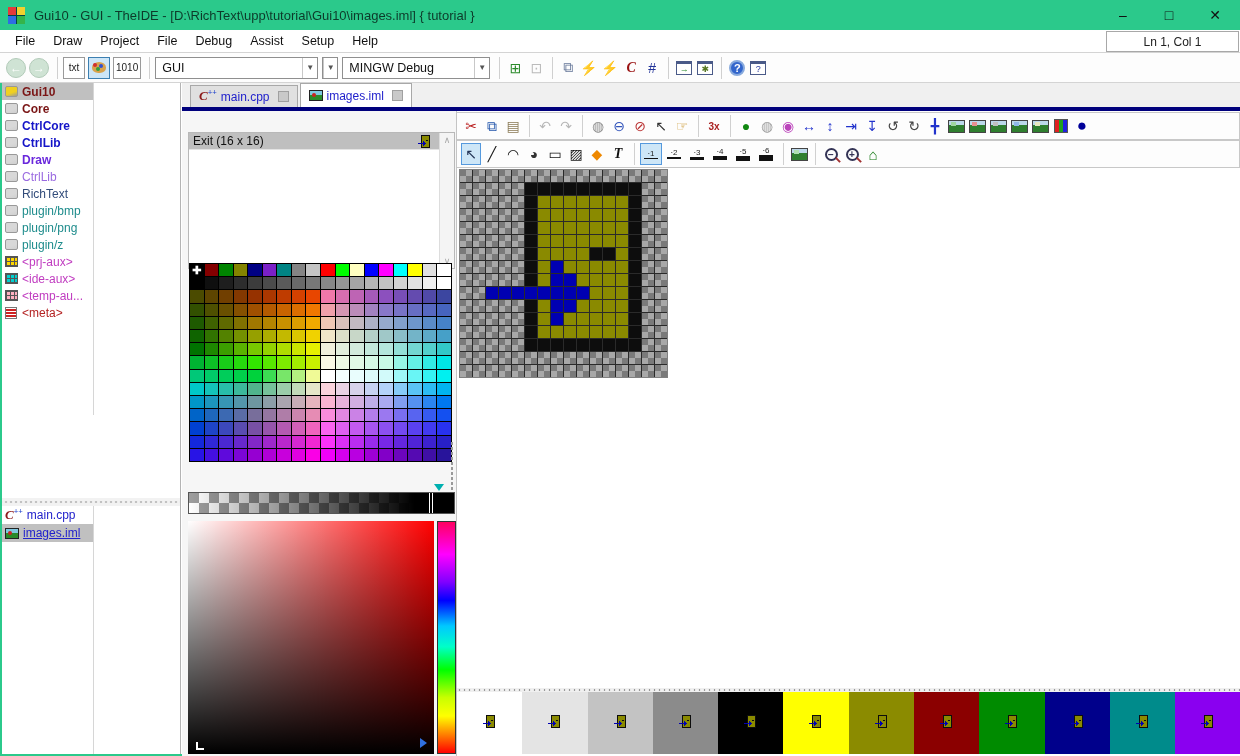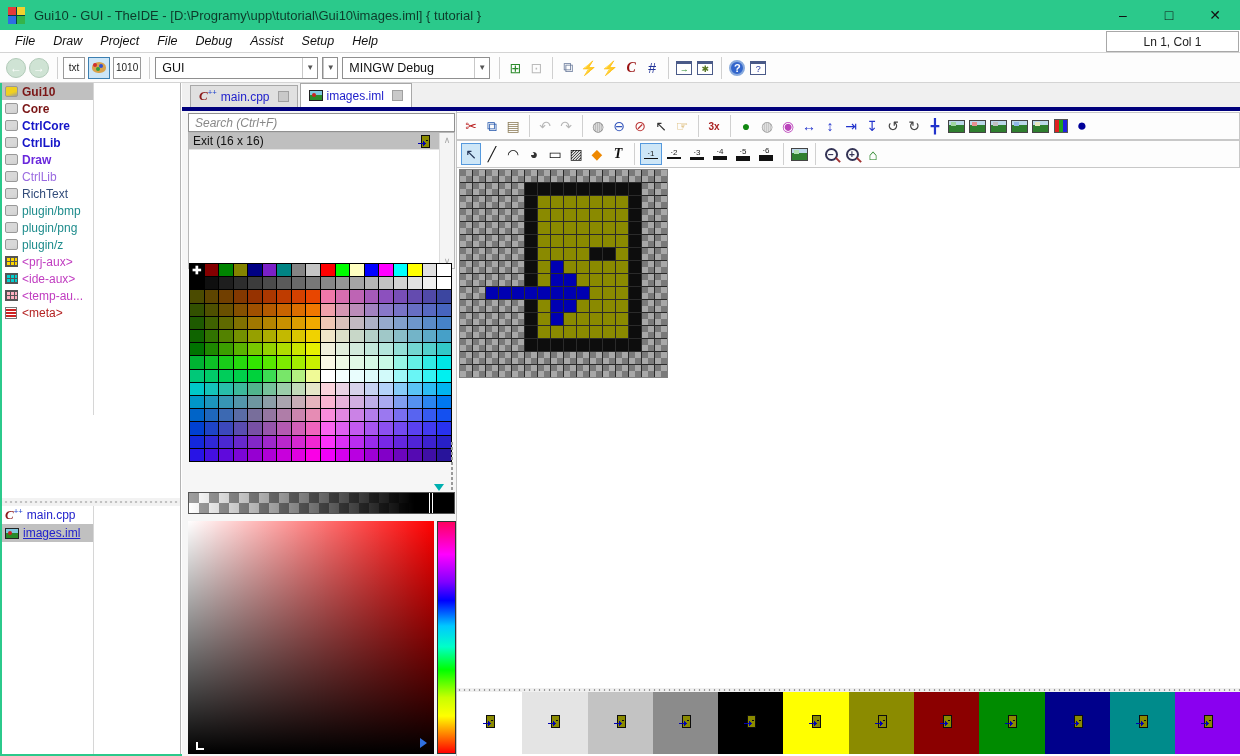--- a/index.html
+++ b/index.html
@@ -135,30 +135,30 @@
 
 <div id="win">
 
   <div id="titlebar">
     <div id="appicon">
       <i style="background:#e43a3a"></i>
         <i style="background:#f2d12e"></i>
         <i style="background:#2e6ee4"></i>
         <i style="background:#35b44a"></i>
     </div>
-    <div id="title">Gui10 - GUI - TheIDE - [D:\Programy\upp\tutorial\Gui10\images.iml] { tutorial }</div>
+    <div id="title">Gui10 - GUI - TheIDE - [D:\RichText\upp\tutorial\Gui10\images.iml] { tutorial }</div>
     <div class="wbtns">
       <div class="wbtn">–</div>
       <div class="wbtn">□</div>
       <div class="wbtn">✕</div>
     </div>
   </div>
 
   <div id="menubar">
-    <div id="menu-items" style="display: flex; font-style: italic;">
+    <div id="menu-items" style="display: flex;">
         <div class="menuitem">File</div>
         <div class="menuitem">Draw</div>
         <div class="menuitem">Project</div>
         <div class="menuitem">File</div>
         <div class="menuitem">Debug</div>
         <div class="menuitem">Assist</div>
         <div class="menuitem">Setup</div>
         <div class="menuitem">Help</div>
       </div>
     <div id="lncol">Ln 1, Col 1</div>
@@ -300,23 +300,20 @@
         <div class="imgicon">
           <i></i>
         </div>
         <span>images.iml</span>
         <div class="tabclose"></div>
       </div>
     </div>
   <div id="navline"></div>
 
   <div id="middlepane">
-    <div id="searchbox">
-      <span>Search (Ctrl+F)</span>
-    </div>
     <div id="imagelist">
       <div id="ilrows">
           <div class="ilrow sel">
             <span class="lbl">Exit (16 x 16)</span>
             <div class="ilicon"><svg width="16" height="16">
                 <rect x="5" y="1" width="1" height="1" fill="#0d0d0d"></rect>
                 <rect x="6" y="1" width="1" height="1" fill="#0d0d0d"></rect>
                 <rect x="7" y="1" width="1" height="1" fill="#0d0d0d"></rect>
                 <rect x="8" y="1" width="1" height="1" fill="#0d0d0d"></rect>
                 <rect x="9" y="1" width="1" height="1" fill="#0d0d0d"></rect>

